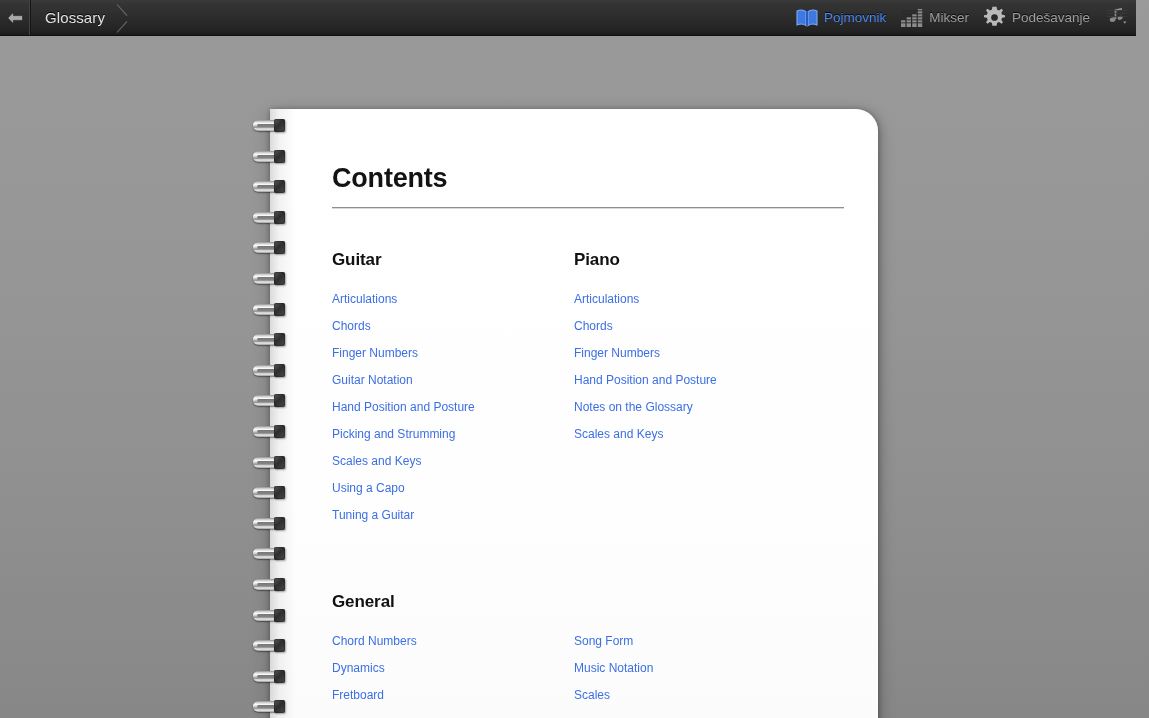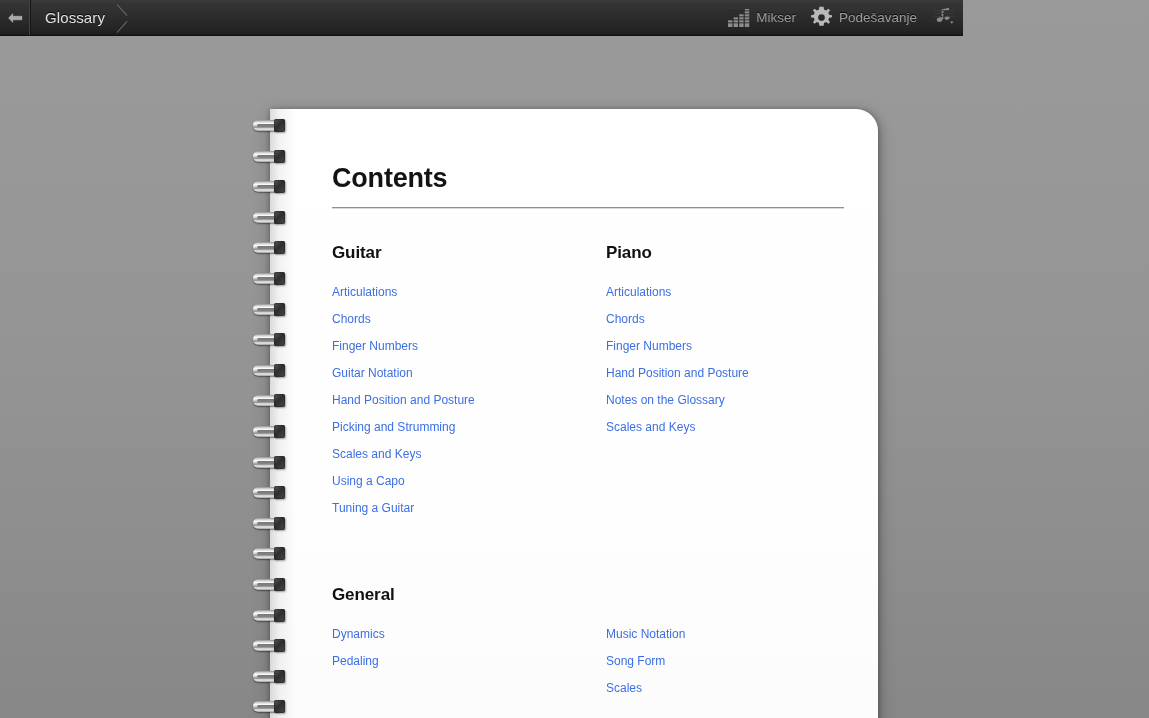--- a/index.html
+++ b/index.html
@@ -21,21 +21,21 @@
     width: 1149px;
     height: 718px;
     background: linear-gradient(to bottom, #9a9a9a 0%, #959595 45%, #8e8e8e 75%, #878787 100%);
     overflow: hidden;
   }
 
   
   .toolbar {
     position: absolute;
     top: 0; left: 0;
-    width: 963px;
+    width: 1136px;
     height: 36px;
     background: linear-gradient(to bottom, #3a3a3a 0%, #343434 12%, #2b2b2b 55%, #232323 88%, #1b1b1b 100%);
     border-bottom: 1px solid #101010;
     box-sizing: border-box;
     display: flex;
     align-items: stretch;
     z-index: 30;
   }
 
   
@@ -255,25 +255,25 @@
     letter-spacing: -.1px;
     margin: 0 0 18px 0;
     line-height: 1;
   }
   .cols {
     position: relative;
     display: block;
   }
   .col {
     position: absolute;
-    top: 5px;
+    top: 12px;
     width: 250px;
   }
   .col-left  { left: 0; }
-  .col-right { left: 242px; margin-left: 32px; }
+  .col-right { left: 242px; }
 
   .toc-link {
     display: block;
     font-size: 12px;
     color: #3c6fe3;
     line-height: 27px;
     white-space: nowrap;
     text-decoration: none;
     cursor: default;
   }
@@ -299,20 +299,32 @@
 
     <div class="crumb-wrap">
       <span class="crumb-label">Glossary</span>
       <span class="crumb-sep"></span>
     </div>
 
     <div class="toolbar-spacer"></div>
 
     <div class="tool-right">
 
+      <div class="tool-item active">
+        <span class="ti-icon">
+          <svg width="22" height="18" viewBox="0 0 22 18" xmlns="http://www.w3.org/2000/svg">
+            <path d="M1 2 C4 0.6 7.6 0.9 10 2.6 L10 16.6 C7.6 15 4 14.7 1 16 Z" fill="#3f78e0"></path>
+            <path d="M21 2 C18 0.6 14.4 0.9 12 2.6 L12 16.6 C14.4 15 18 14.7 21 16 Z" fill="#3f78e0"></path>
+            <path d="M1 2 C4 0.6 7.6 0.9 10 2.6 L10 16.6 C7.6 15 4 14.7 1 16 Z" fill="none" stroke="#7da9f2" stroke-width="1.1"></path>
+            <path d="M21 2 C18 0.6 14.4 0.9 12 2.6 L12 16.6 C14.4 15 18 14.7 21 16 Z" fill="none" stroke="#7da9f2" stroke-width="1.1"></path>
+            <rect x="10" y="2.4" width="2" height="14.2" fill="#2d5dbb"></rect>
+          </svg>
+        </span>
+        <span class="ti-label">Pojmovnik</span>
+      </div>
 
       <div class="tool-item">
         <span class="ti-icon">
           <svg width="22" height="18" viewBox="0 0 22 18" xmlns="http://www.w3.org/2000/svg">
             <g fill="#8c8c8c">
               <rect x="0" y="11" width="4.4" height="7"></rect>
               <rect x="5.6" y="8" width="4.4" height="10"></rect>
               <rect x="11.2" y="5" width="4.4" height="13"></rect>
               <rect x="16.8" y="0" width="4.4" height="18"></rect>
             </g>
@@ -484,30 +496,31 @@
 
           </div>
         </div>
 
         <div class="section" id="sec-general">
           <div class="cols" id="cols-general" style="height: 116px;">
 
             <div class="col col-left">
               <div class="section-title">General</div>
               <div id="general-left-links">
+                  <a class="toc-link" href="#">Chord Numbers</a>
                   <a class="toc-link" href="#">Dynamics</a>
-                  <a class="toc-link" href="#">Pedaling</a>
+                  <a class="toc-link" href="#">Fretboard</a>
                 </div>
             </div>
 
             <div class="col col-right">
               <div class="section-title">&nbsp;</div>
               <div id="general-right-links">
+                  <a class="toc-link" href="#">Song Form</a>
                   <a class="toc-link" href="#">Music Notation</a>
-                  <a class="toc-link" href="#">Song Form</a>
                   <a class="toc-link" href="#">Scales</a>
                 </div>
             </div>
 
           </div>
         </div>
 
       </div>
     </div>
   </div>

